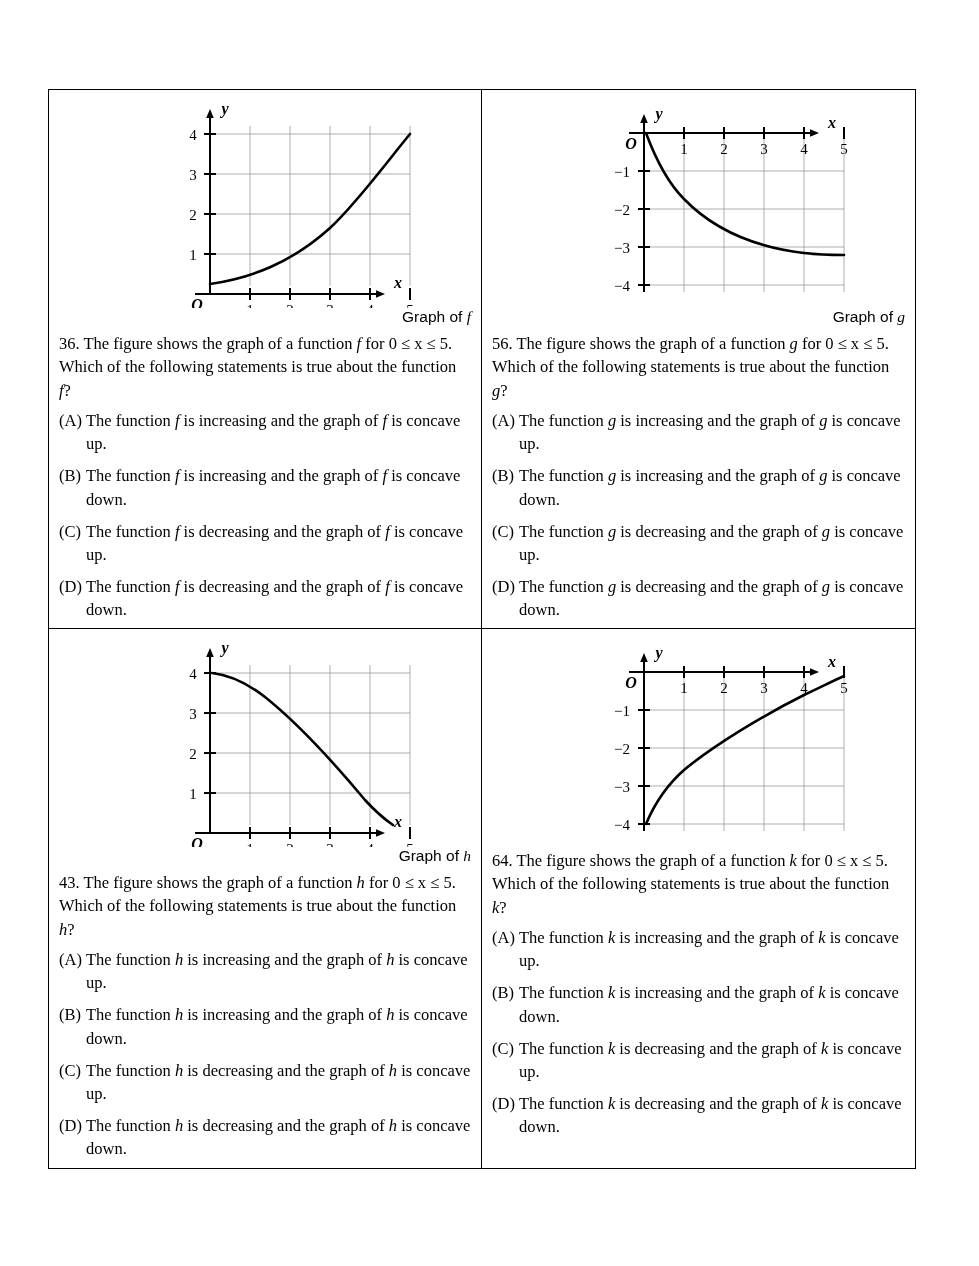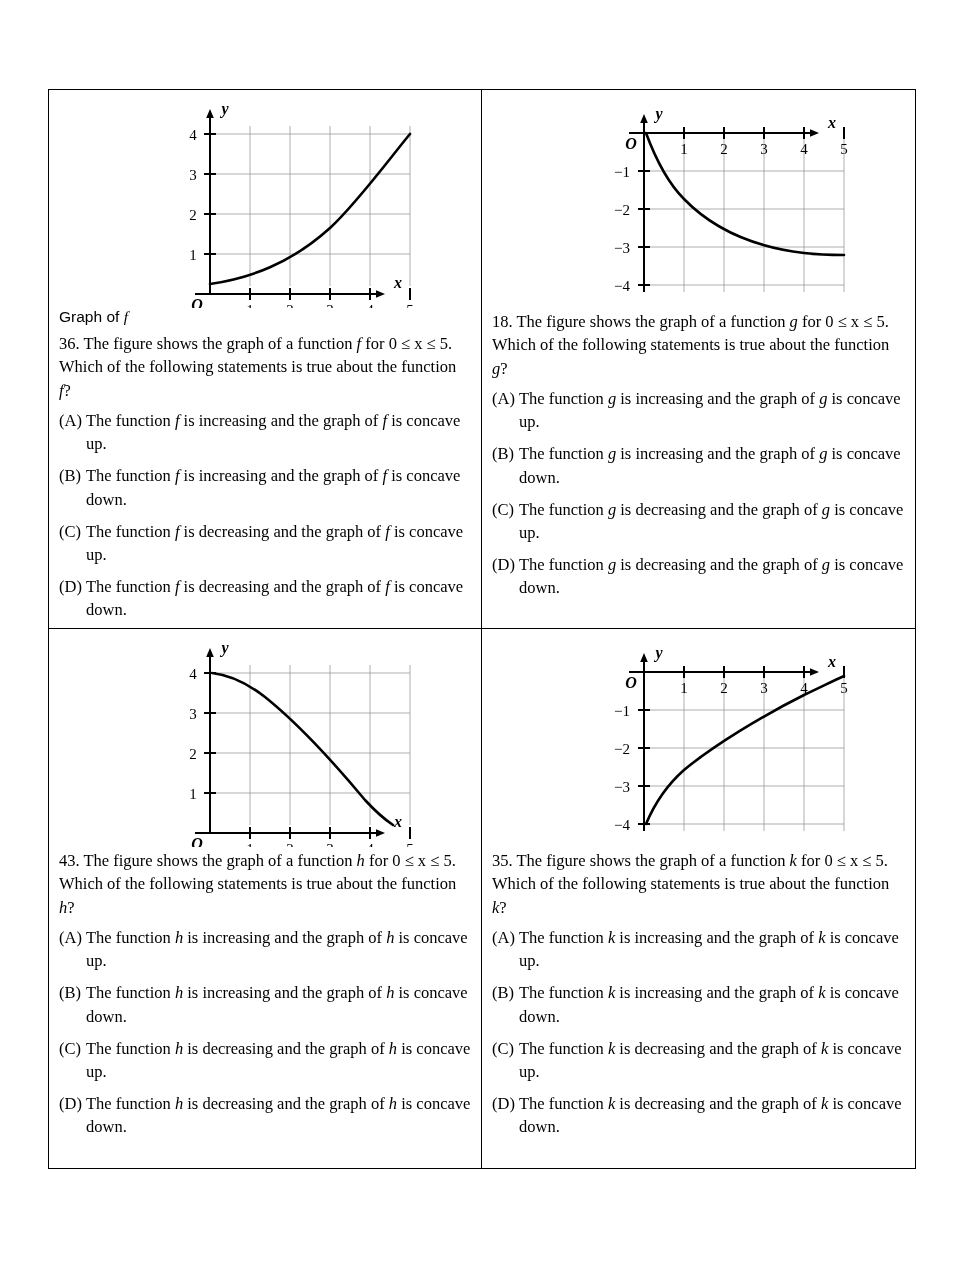--- a/index.html
+++ b/index.html
@@ -46,21 +46,21 @@
   }
   .figure {
     text-align: center;
     margin: 0 0 2px 0;
   }
   .figure svg {
     display: block;
     margin: 0 auto;
   }
   .fig-caption {
-    text-align: left;
+    text-align: right;
     font-size: 15.5px;
     margin-top: -2px;
     margin-bottom: 6px;
     font-family: "Liberation Sans", sans-serif;
   }
   .fig-caption .var {
     font-family: "Liberation Serif", serif;
     font-style: italic;
   }
   .stem {
@@ -224,22 +224,25 @@
           <text x="73" y="119" font-family="Liberation Serif, serif" font-size="15" text-anchor="middle">−2</text>
           <text x="73" y="157" font-family="Liberation Serif, serif" font-size="15" text-anchor="middle">−3</text>
           <text x="73" y="195" font-family="Liberation Serif, serif" font-size="15" text-anchor="middle">−4</text>
           <text x="82" y="53" font-family="Liberation Serif, serif" font-size="16" font-style="italic" font-weight="bold" text-anchor="middle">O</text>
           <text x="110" y="23" font-family="Liberation Serif, serif" font-size="16" font-style="italic" font-weight="bold" text-anchor="middle">y</text>
           <text x="283" y="32" font-family="Liberation Serif, serif" font-size="16" font-style="italic" font-weight="bold" text-anchor="middle">x</text>
 
           <path d="M97,37 C110,72 122,90 135,103 C165,134 205,151 255,157 C272,159 285,159 295,159" fill="none" stroke="#000" stroke-width="2.6" stroke-linecap="round"></path>
         </svg>
       </div>
+      <div class="fig-caption">
+        <span>Graph of </span><span class="var">g</span>
+      </div>
       <div class="stem">
-        <span>18.</span>
+        <span>56.</span>
         <span>The figure shows the graph of a function </span><span class="var">g</span><span> for </span><span class="ineq nowrap">0 ≤ x ≤ 5.</span><span>  Which of the following statements is true about the function </span><span class="var">g</span><span>?</span>
       </div>
       <div class="choices">
         <div class="choice">
           <span class="lab">(A)</span>
           <span class="txt"><span>The function </span><span class="var">g</span><span> is increasing and the graph of </span><span class="var">g</span><span> is concave up.</span></span>
         </div>
         <div class="choice">
           <span class="lab">(B)</span>
           <span class="txt"><span>The function </span><span class="var">g</span><span> is increasing and the graph of </span><span class="var">g</span><span> is concave down.</span></span>
@@ -295,20 +298,23 @@
           <text x="215" y="219" font-family="Liberation Serif, serif" font-size="15" text-anchor="middle">3</text>
           <text x="255" y="219" font-family="Liberation Serif, serif" font-size="15" text-anchor="middle">4</text>
           <text x="295" y="219" font-family="Liberation Serif, serif" font-size="15" text-anchor="middle">5</text>
           <text x="82" y="214" font-family="Liberation Serif, serif" font-size="16" font-style="italic" font-weight="bold" text-anchor="middle">O</text>
           <text x="110" y="18" font-family="Liberation Serif, serif" font-size="16" font-style="italic" font-weight="bold" text-anchor="middle">y</text>
           <text x="283" y="192" font-family="Liberation Serif, serif" font-size="16" font-style="italic" font-weight="bold" text-anchor="middle">x</text>
 
           <path d="M97,38 C115,40 132,48 150,62 C185,90 225,135 250,165 C262,178 272,186 278,190" fill="none" stroke="#000" stroke-width="2.6" stroke-linecap="round"></path>
         </svg>
       </div>
+      <div class="fig-caption">
+        <span>Graph of </span><span class="var">h</span>
+      </div>
       <div class="stem">
         <span>43.</span>
         <span>The figure shows the graph of a function </span><span class="var">h</span><span> for </span><span class="ineq nowrap">0 ≤ x ≤ 5.</span><span>  Which of the following statements is true about the function </span><span class="var">h</span><span>?</span>
       </div>
       <div class="choices">
         <div class="choice">
           <span class="lab">(A)</span>
           <span class="txt"><span>The function </span><span class="var">h</span><span> is increasing and the graph of </span><span class="var">h</span><span> is concave up.</span></span>
         </div>
         <div class="choice">
@@ -367,21 +373,21 @@
           <text x="73" y="157" font-family="Liberation Serif, serif" font-size="15" text-anchor="middle">−3</text>
           <text x="73" y="195" font-family="Liberation Serif, serif" font-size="15" text-anchor="middle">−4</text>
           <text x="82" y="53" font-family="Liberation Serif, serif" font-size="16" font-style="italic" font-weight="bold" text-anchor="middle">O</text>
           <text x="110" y="23" font-family="Liberation Serif, serif" font-size="16" font-style="italic" font-weight="bold" text-anchor="middle">y</text>
           <text x="283" y="32" font-family="Liberation Serif, serif" font-size="16" font-style="italic" font-weight="bold" text-anchor="middle">x</text>
 
           <path d="M97,189 C105,170 118,150 135,135 C165,110 215,80 255,60 C272,52 286,45 295,41" fill="none" stroke="#000" stroke-width="2.6" stroke-linecap="round"></path>
         </svg>
       </div>
       <div class="stem">
-        <span>35.</span>
+        <span>64.</span>
         <span>The figure shows the graph of a function </span><span class="var">k</span><span> for </span><span class="ineq nowrap">0 ≤ x ≤ 5.</span><span>  Which of the following statements is true about the function </span><span class="var">k</span><span>?</span>
       </div>
       <div class="choices">
         <div class="choice">
           <span class="lab">(A)</span>
           <span class="txt"><span>The function </span><span class="var">k</span><span> is increasing and the graph of </span><span class="var">k</span><span> is concave up.</span></span>
         </div>
         <div class="choice">
           <span class="lab">(B)</span>
           <span class="txt"><span>The function </span><span class="var">k</span><span> is increasing and the graph of </span><span class="var">k</span><span> is concave down.</span></span>

